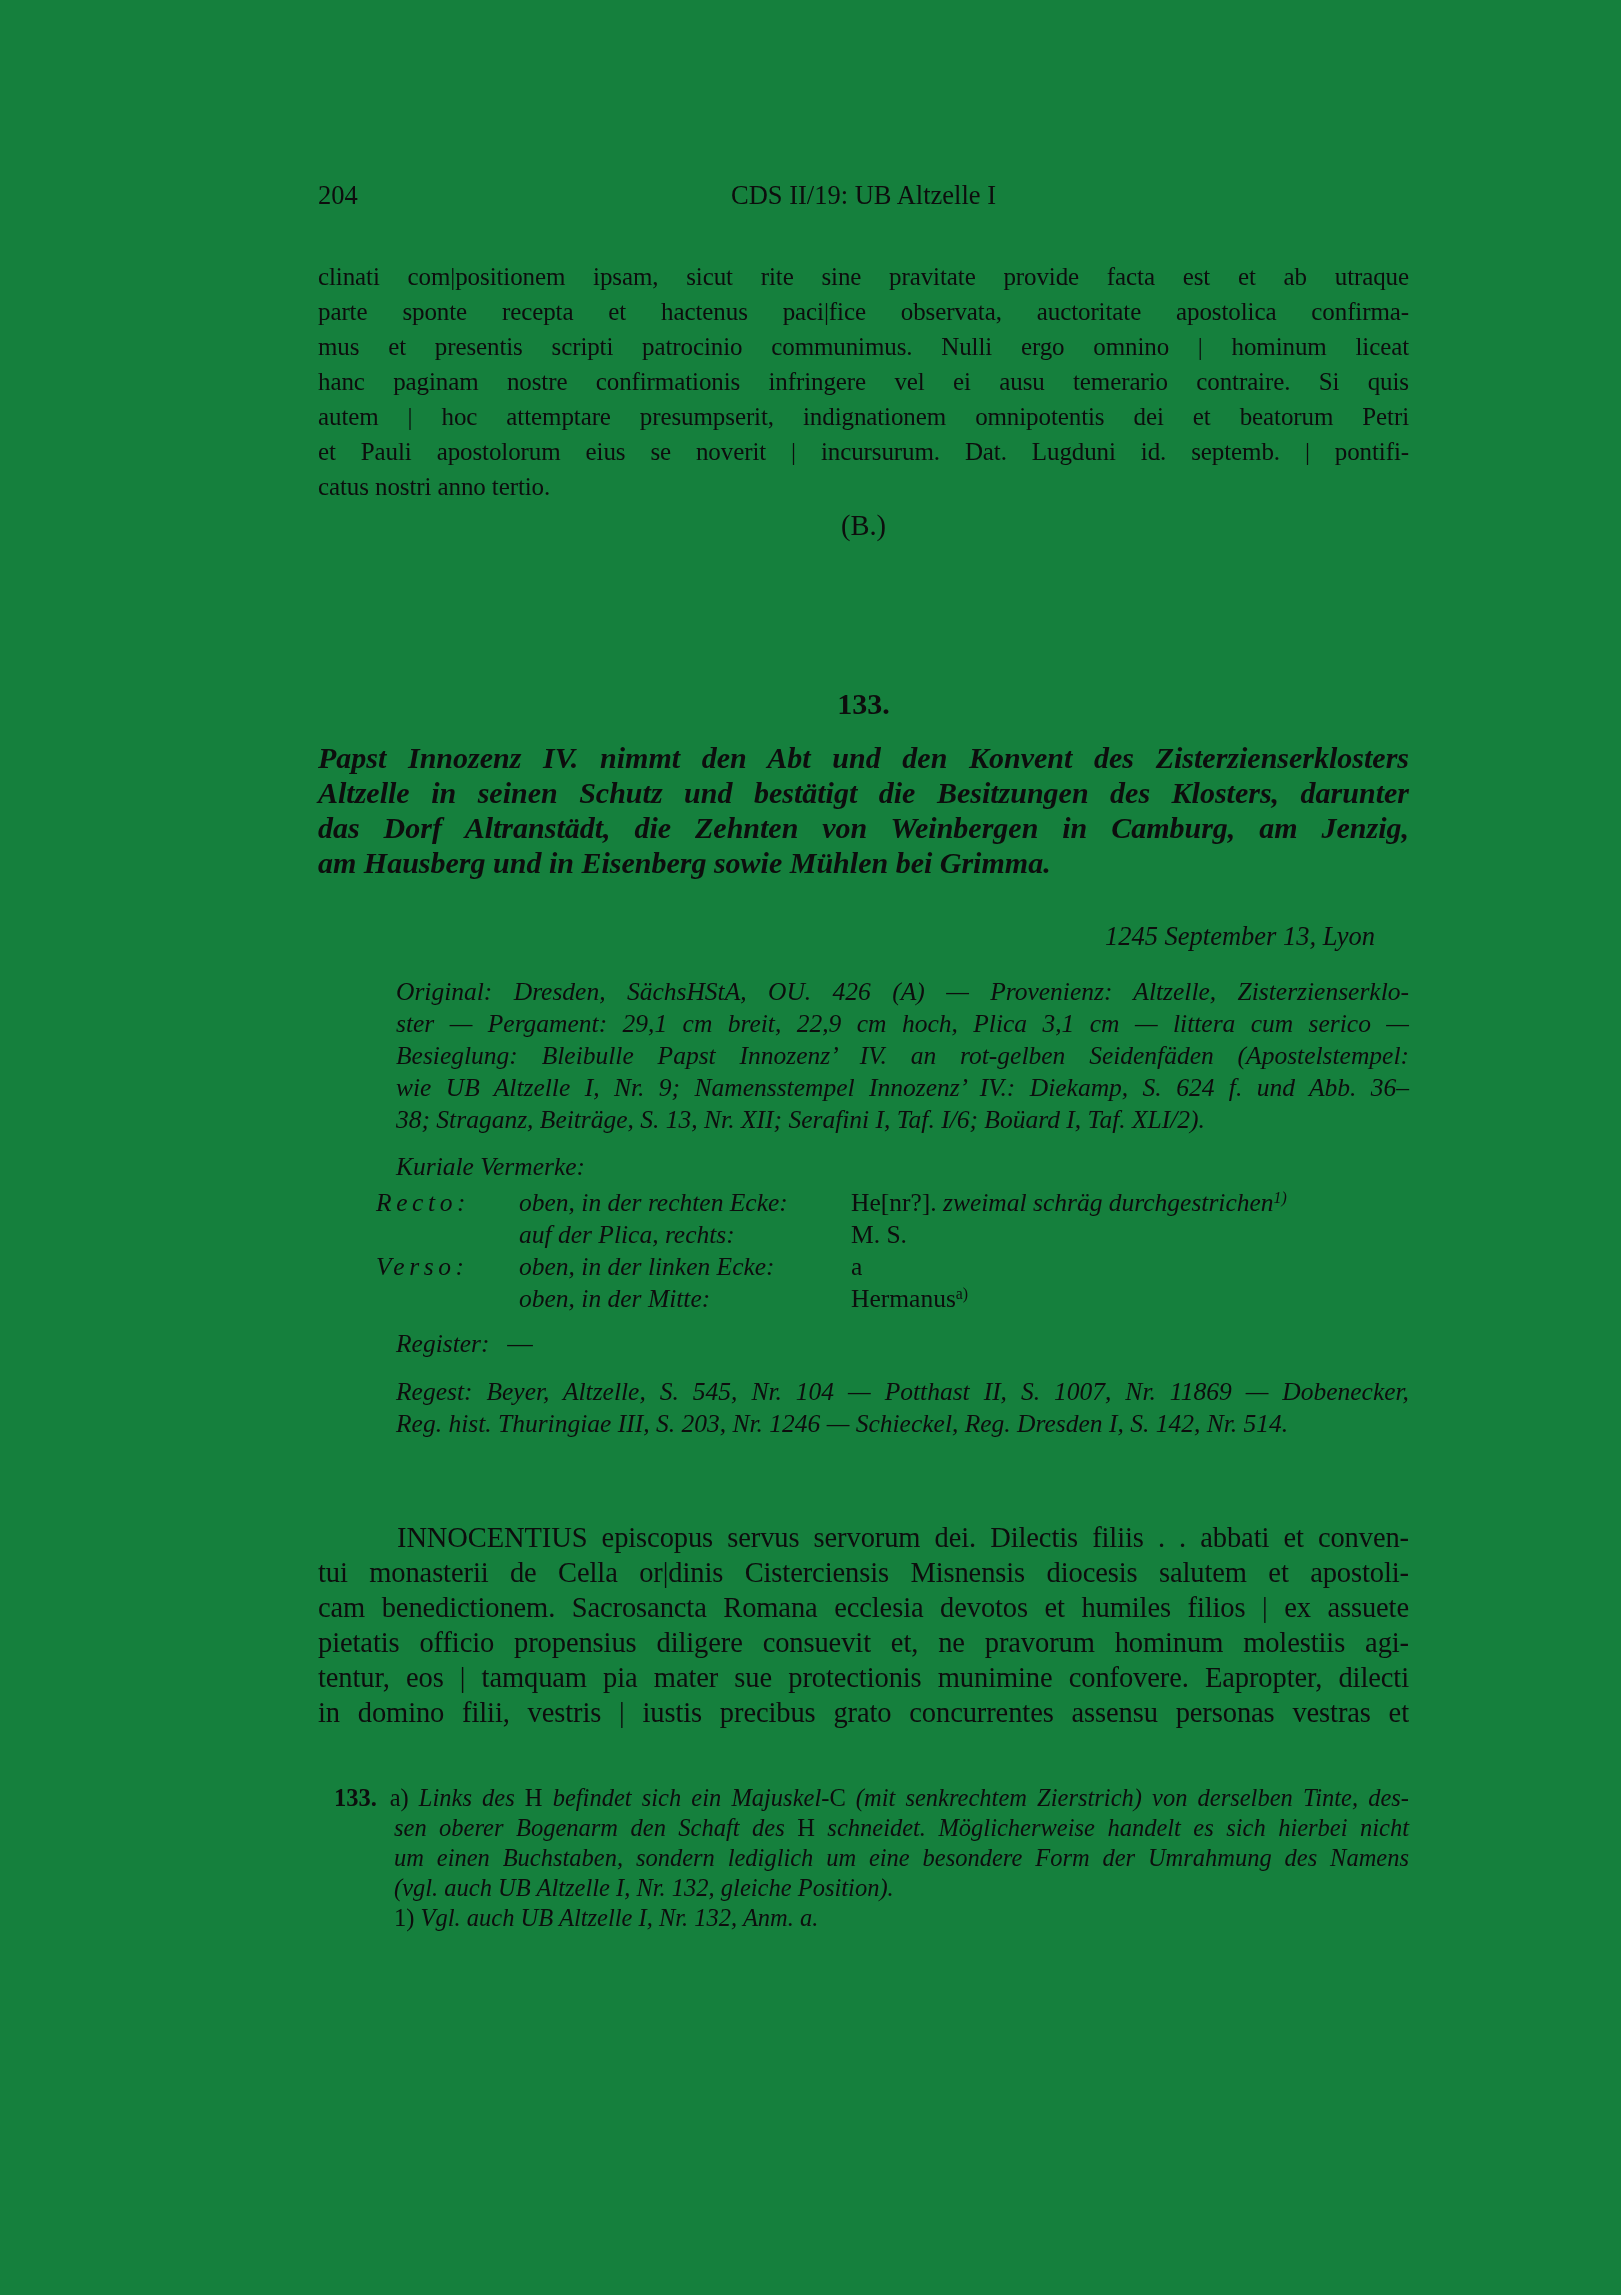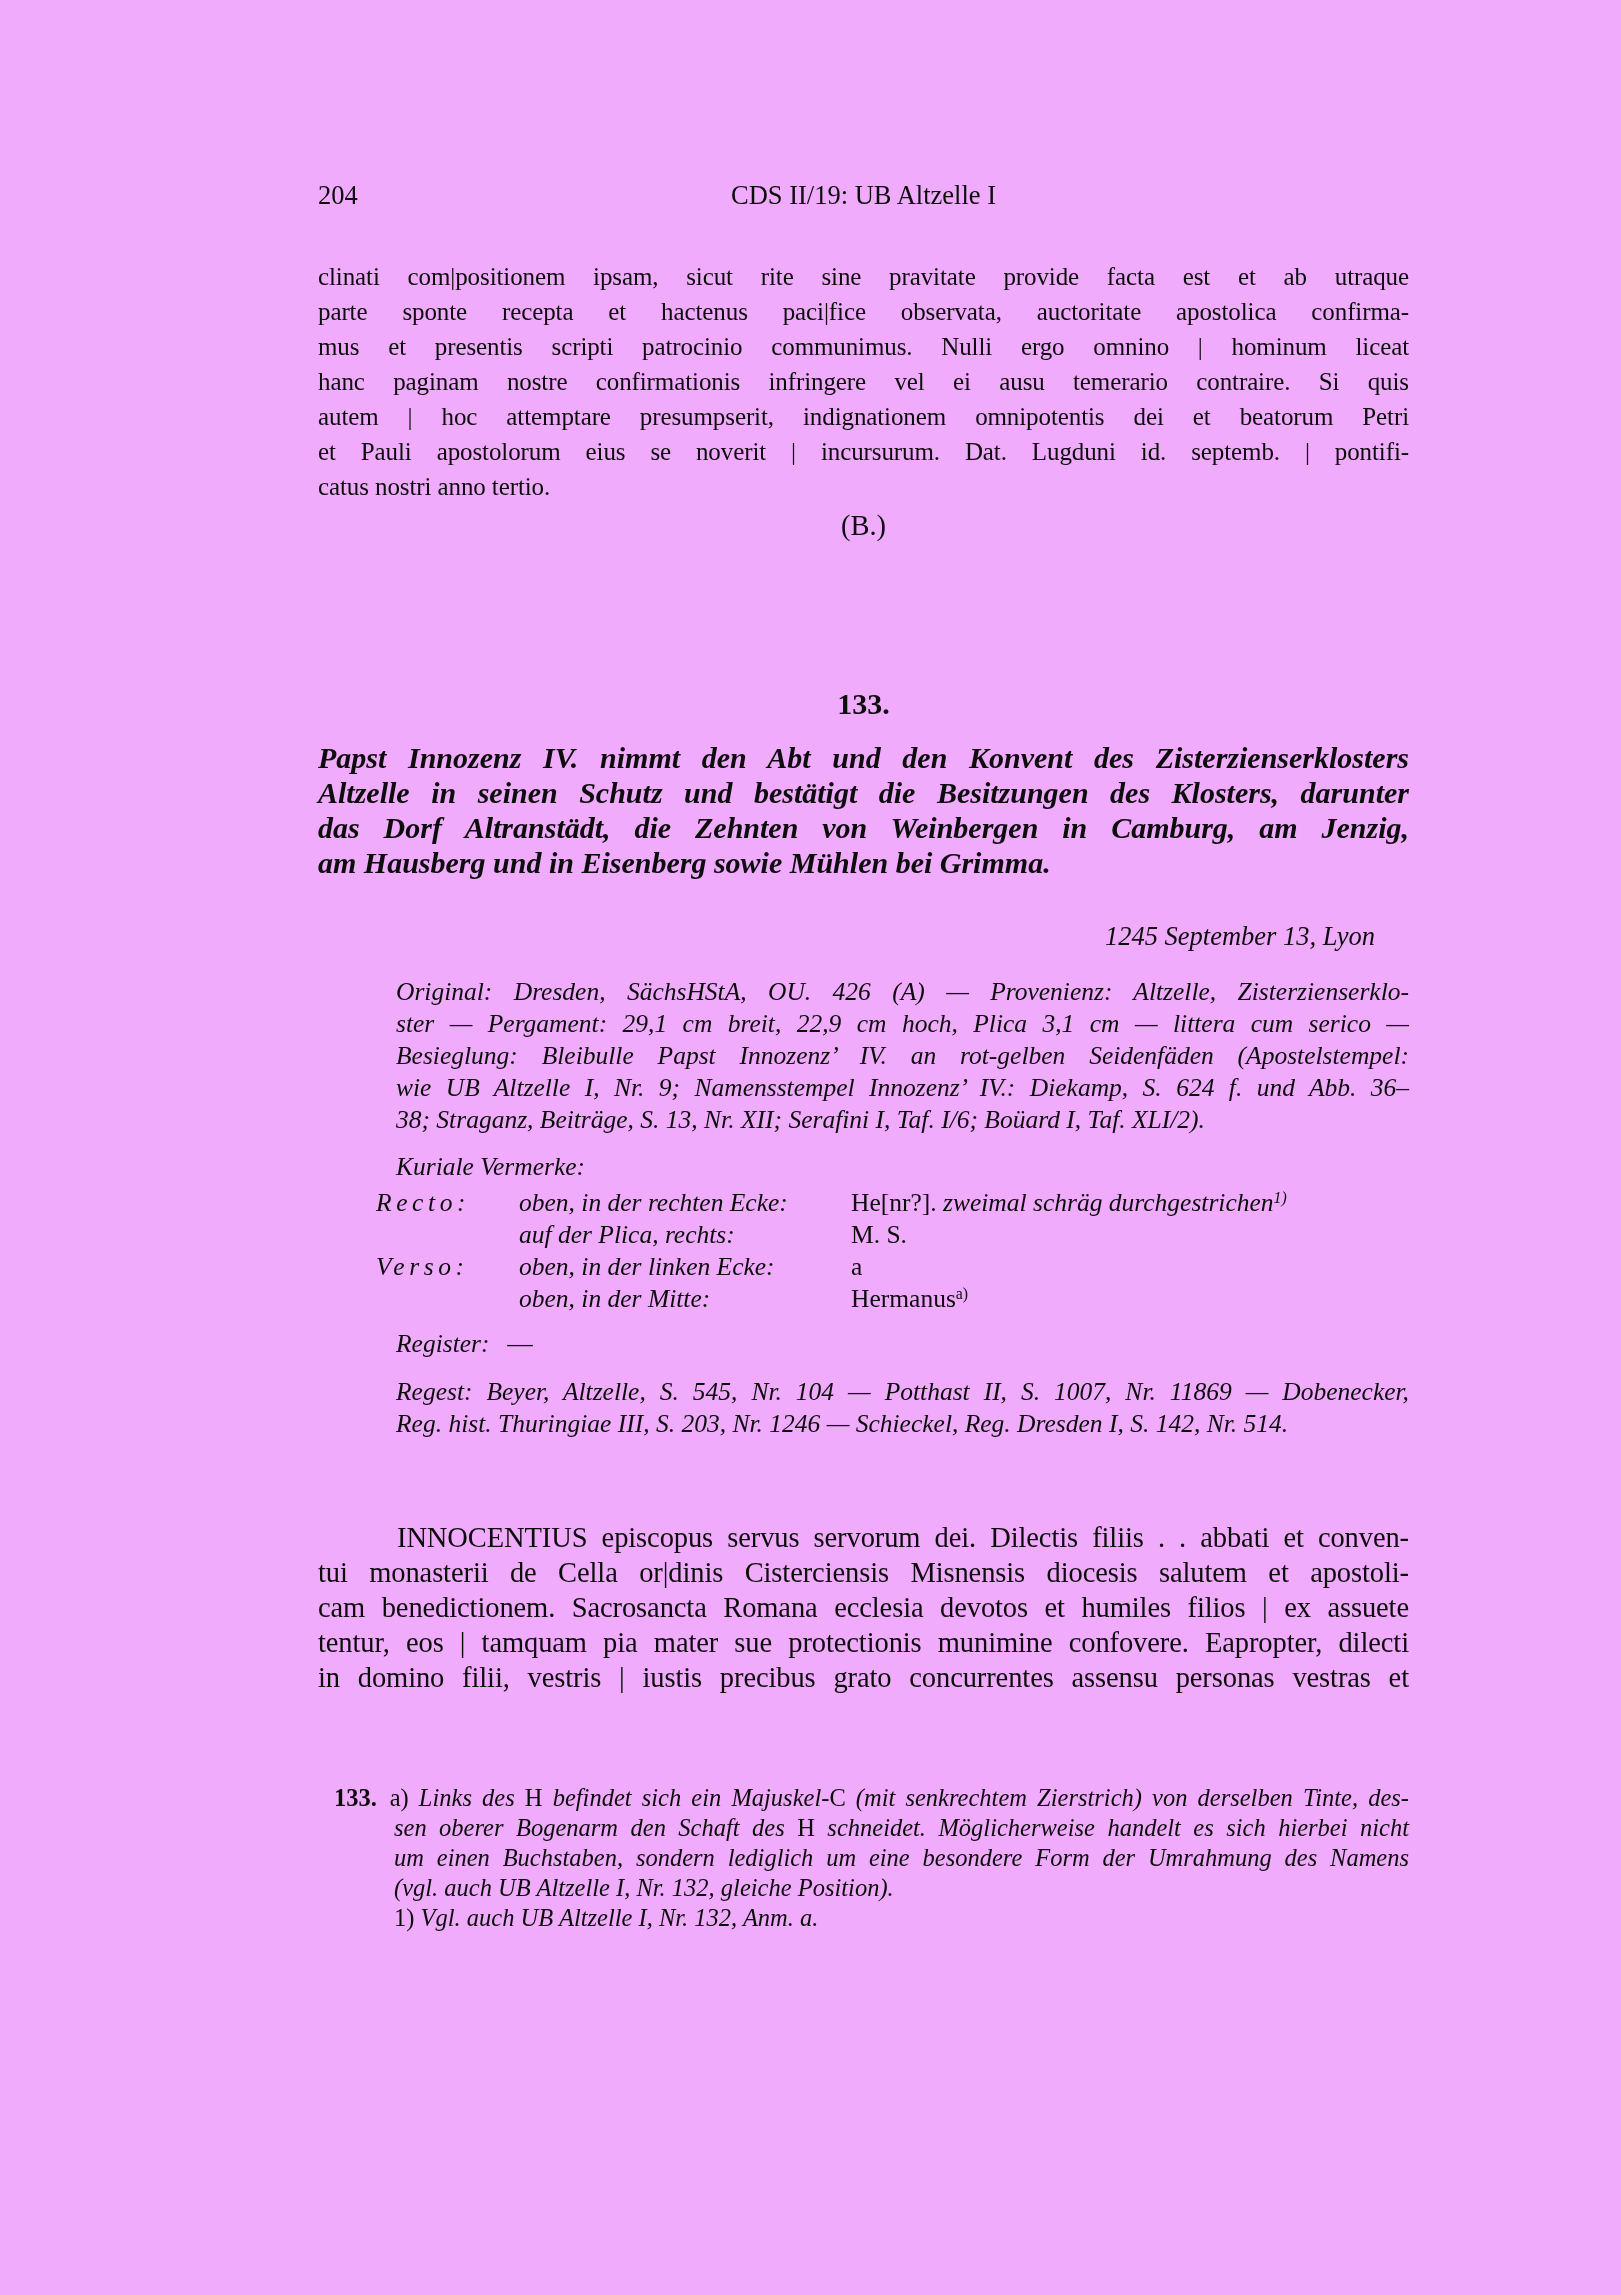--- a/index.html
+++ b/index.html
@@ -1,19 +1,19 @@
 <!DOCTYPE html>
 <html style="font-size:7.9px"><head>
 <meta charset="utf-8">
 <style>
   html,body{margin:0;padding:0;background:#e8e8e8;}
   #page{
     position:relative;
     width:1622px;height:2295px;
-    background:#f0abfc;
+    background:#15803d;
     font-family:"Liberation Serif","DejaVu Serif",serif;
     color:#0d0d0d;
     overflow:hidden;
   }
   .abs{position:absolute;}
   
   #running-header{top:180px;left:318px;width:1091px;height:34px;font-size:26.5px;}
   #page-number{position:absolute;left:0;top:0;}
   #running-title{position:absolute;left:0;top:0;width:100%;text-align:center;}
   
@@ -128,20 +128,21 @@
 
   <div class="abs lines petit" id="regest">
       <div class="line">Regest: Beyer, Altzelle, S. 545, Nr. 104 — Potthast II, S. 1007, Nr. 11869 — Dobenecker,</div>
       <div class="line">Reg. hist. Thuringiae III, S. 203, Nr. 1246 — Schieckel, Reg. Dresden I, S. 142, Nr. 514.</div>
     </div>
 
   <div class="abs lines" id="main-text">
       <div class="line">INNOCENTIUS episcopus servus servorum dei. Dilectis filiis . . abbati et conven-</div>
       <div class="line">tui monasterii de Cella or|dinis Cisterciensis Misnensis diocesis salutem et apostoli-</div>
       <div class="line">cam benedictionem. Sacrosancta Romana ecclesia devotos et humiles filios | ex assuete</div>
+      <div class="line">pietatis officio propensius diligere consuevit et, ne pravorum hominum molestiis agi-</div>
       <div class="line">tentur, eos | tamquam pia mater sue protectionis munimine confovere. Eapropter, dilecti</div>
       <div class="line">in domino filii, vestris | iustis precibus grato concurrentes assensu personas vestras et</div>
     </div>
 
   <div class="abs lines" id="footnotes">
       <div class="line"><span class="seg-bnum">133.</span><span class="seg-rm">a) </span><span class="seg-it">Links des </span><span class="seg-rm">H</span><span class="seg-it"> befindet sich ein Majuskel-</span><span class="seg-rm">C</span><span class="seg-it"> (mit senkrechtem Zierstrich) von derselben Tinte, des-</span></div>
       <div class="line"><span class="seg-it">sen oberer Bogenarm den Schaft des </span><span class="seg-rm">H</span><span class="seg-it"> schneidet. Möglicherweise handelt es sich hierbei nicht</span></div>
       <div class="line"><span class="seg-it">um einen Buchstaben, sondern lediglich um eine besondere Form der Umrahmung des Namens</span></div>
       <div class="line"><span class="seg-it">(vgl. auch UB Altzelle I, Nr. 132, gleiche Position).</span></div>
       <div class="line"><span class="seg-rm">1) </span><span class="seg-it">Vgl. auch UB Altzelle I, Nr. 132, Anm. a.</span></div>

